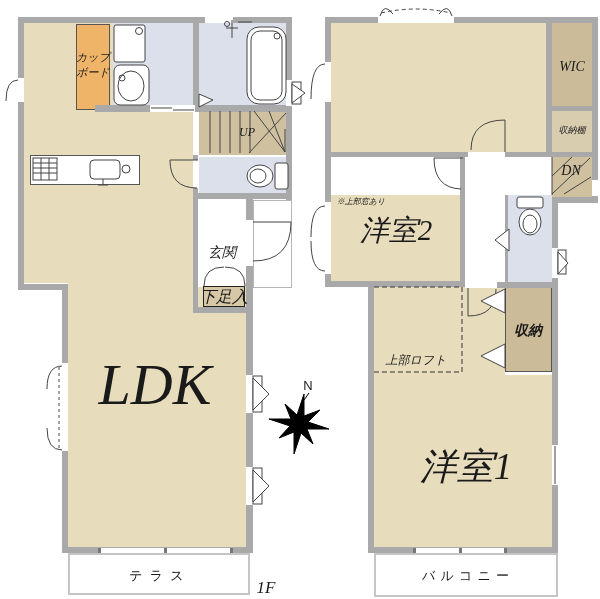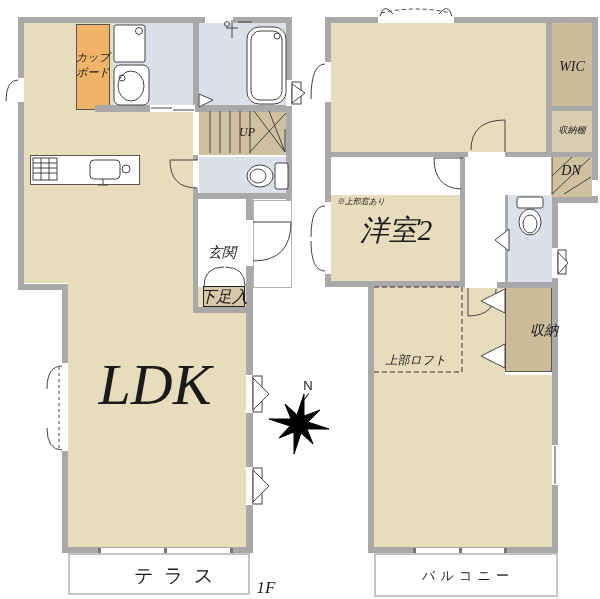--- a/index.html
+++ b/index.html
@@ -199,27 +199,28 @@
       <path d="M309,393 L304,400" stroke="#000"></path>
     </g>
   </svg>
 
   <div class="lbl z5" style="left:93px;top:57px;font-size:11px;">カップ</div>
   <div class="lbl z5" style="left:93px;top:72px;font-size:11px;">ボード</div>
   <div class="lbl z5" style="left:247px;top:132px;font-size:12px;">UP</div>
   <div class="lbl z5" style="left:222px;top:247px;font-size:14px;margin-top:6px;">玄関</div>
   <div class="lbl z5" style="left:224px;top:297px;font-size:16px;">下足入</div>
   <div class="lbl z5" style="left:155px;top:385px;font-size:58px;text-align:center;">LDK</div>
-  <div class="lbl z5" style="left:179px;top:575px;font-size:19px;letter-spacing:0.55em;font-style:normal;">テラス</div>
+  <div class="lbl z5" style="left:160px;top:575px;font-size:13px;letter-spacing:0.55em;font-style:normal;">テラス</div>
   <div class="lbl z5" style="left:266px;top:567px;font-size:17px;margin-top:20px;">1F</div>
 
   <div class="lbl z5" style="left:572px;top:67px;font-size:14px;">WIC</div>
   <div class="lbl z5" style="left:572px;top:130px;font-size:9px;text-align:center;">収納棚</div>
   <div class="lbl z5" style="left:571px;top:171px;font-size:14px;">DN</div>
   <div class="lbl z5" style="left:361px;top:202px;font-size:8px;">※上部窓あり</div>
   <div class="lbl z5" style="left:396px;top:230px;font-size:29px;">洋室2</div>
   <div class="lbl z5" style="left:416px;top:360px;font-size:12px;">上部ロフト</div>
-  <div class="lbl z5" style="left:544px;top:331px;font-size:14px;">収納</div>
+  <div class="lbl z5" style="left:528px;top:331px;font-size:14px;font-weight:bold;">収納</div>
+  <div class="lbl z5" style="left:466px;top:466px;font-size:37px;">洋室1</div>
   <div class="lbl z5" style="left:468px;top:575px;font-size:13px;letter-spacing:0.4em;font-style:normal;">バルコニー</div>
   <div class="lbl z5" style="left:572px;top:567px;font-size:17px;margin-left:48px;">2F</div>
 
   <div class="lbl sans z5" style="left:308px;top:385px;font-size:13px;font-style:normal;">N</div>
 </div>
 
 </body></html>

